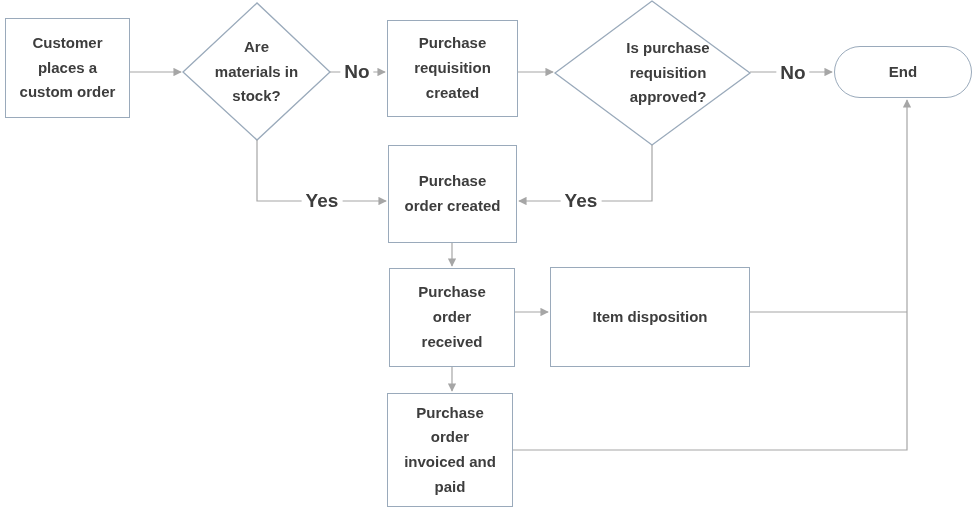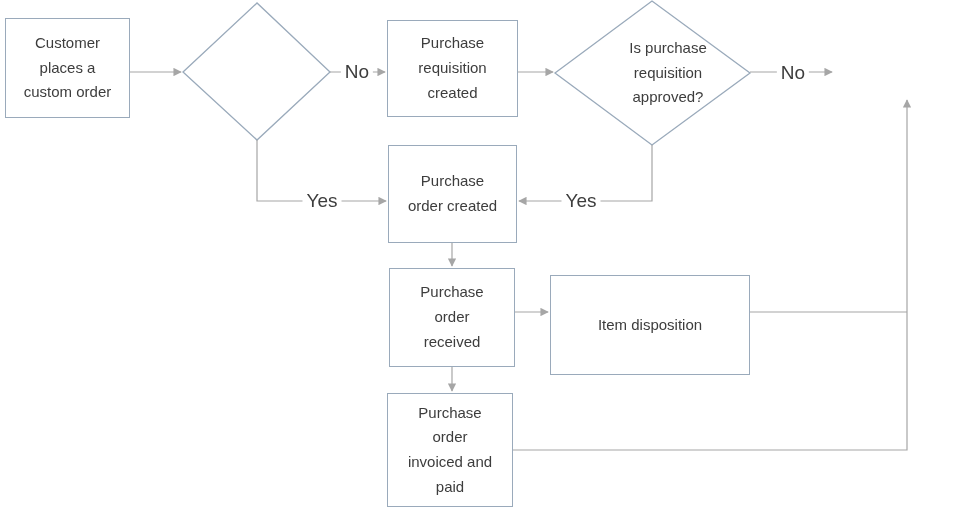--- a/index.html
+++ b/index.html
@@ -9,20 +9,21 @@
     background: #ffffff;
   }
   .canvas {
     position: relative;
     width: 974px;
     height: 510px;
     background: var(--background, #ffffff);
     font-family: "Liberation Sans", "DejaVu Sans", sans-serif;
     color: var(--text, #3d3d3d);
     overflow: hidden;
+    font-weight: bold;
   }
   svg.wires {
     position: absolute;
     left: 0;
     top: 0;
     width: 974px;
     height: 510px;
   }
   .wire {
     stroke: var(--connector, #a6a6a6);
@@ -67,21 +68,21 @@
     padding: 0 4px;
     font-size: 19px;
     line-height: 1.2;
   }
   
   #n-customer     { left: 5px;   top: 18px;  width: 125px; height: 100px; }
   #n-req-created  { left: 387px; top: 20px;  width: 131px; height: 97px;  }
   #n-end          { left: 834px; top: 46px;  width: 138px; height: 52px;  }
   #n-po-created   { left: 388px; top: 145px; width: 129px; height: 98px;  }
   #n-po-received  { left: 389px; top: 268px; width: 126px; height: 99px;  }
-  #n-item-disp    { left: 550px; top: 267px; width: 200px; height: 100px; margin-top: 8px; }
+  #n-item-disp    { left: 550px; top: 267px; width: 200px; height: 100px; }
   #n-po-invoiced  { left: 387px; top: 393px; width: 126px; height: 114px; }
   #t-stock        { left: 196px; top: 30px;  width: 121px; height: 84px;  }
   #t-approved     { left: 593px; top: 31px;  width: 150px; height: 84px;  }
   #lbl-no-stock      { left: 357px; top: 72px;  }
   #lbl-no-approved   { left: 793px; top: 73px;  }
   #lbl-yes-stock     { left: 322px; top: 201px; }
   #lbl-yes-approved  { left: 581px; top: 201px; }
 </style>
 </head>
 <body>
@@ -108,29 +109,33 @@
     <path class="wire" d="M 452 367 L 452 391" marker-end="url(#arrow)"></path>
     <path class="wire" d="M 515 312 L 548 312" marker-end="url(#arrow)"></path>
     <path class="wire" d="M 750 312 L 907 312"></path>
     <path class="wire" d="M 513 450 L 907 450 L 907 100" marker-end="url(#arrow)"></path>
   </svg>
 
   <div class="node process" id="n-customer">Customer
 places a
 custom order</div>
 
+  <div class="node decision-text" id="t-stock">Are
+materials in
+stock?</div>
 
   <div class="node process" id="n-req-created">Purchase
 requisition
 created</div>
 
   <div class="node decision-text" id="t-approved">Is purchase
 requisition
 approved?</div>
 
+  <div class="node terminator" id="n-end">End</div>
 
   <div class="node process" id="n-po-created">Purchase
 order created</div>
 
   <div class="node process" id="n-po-received">Purchase
 order
 received</div>
 
   <div class="node process" id="n-item-disp">Item disposition</div>
 

